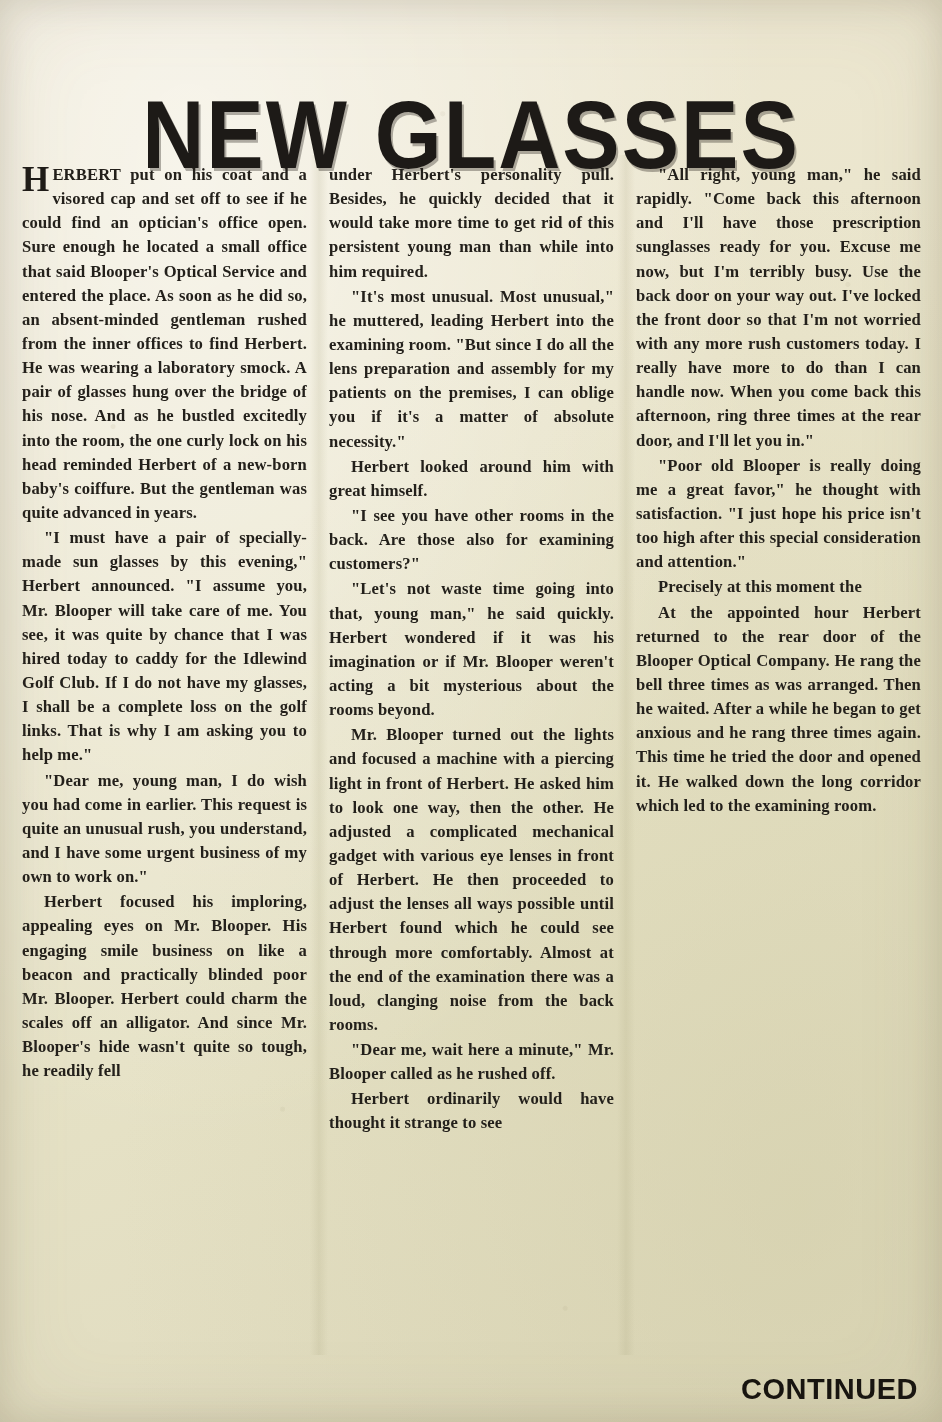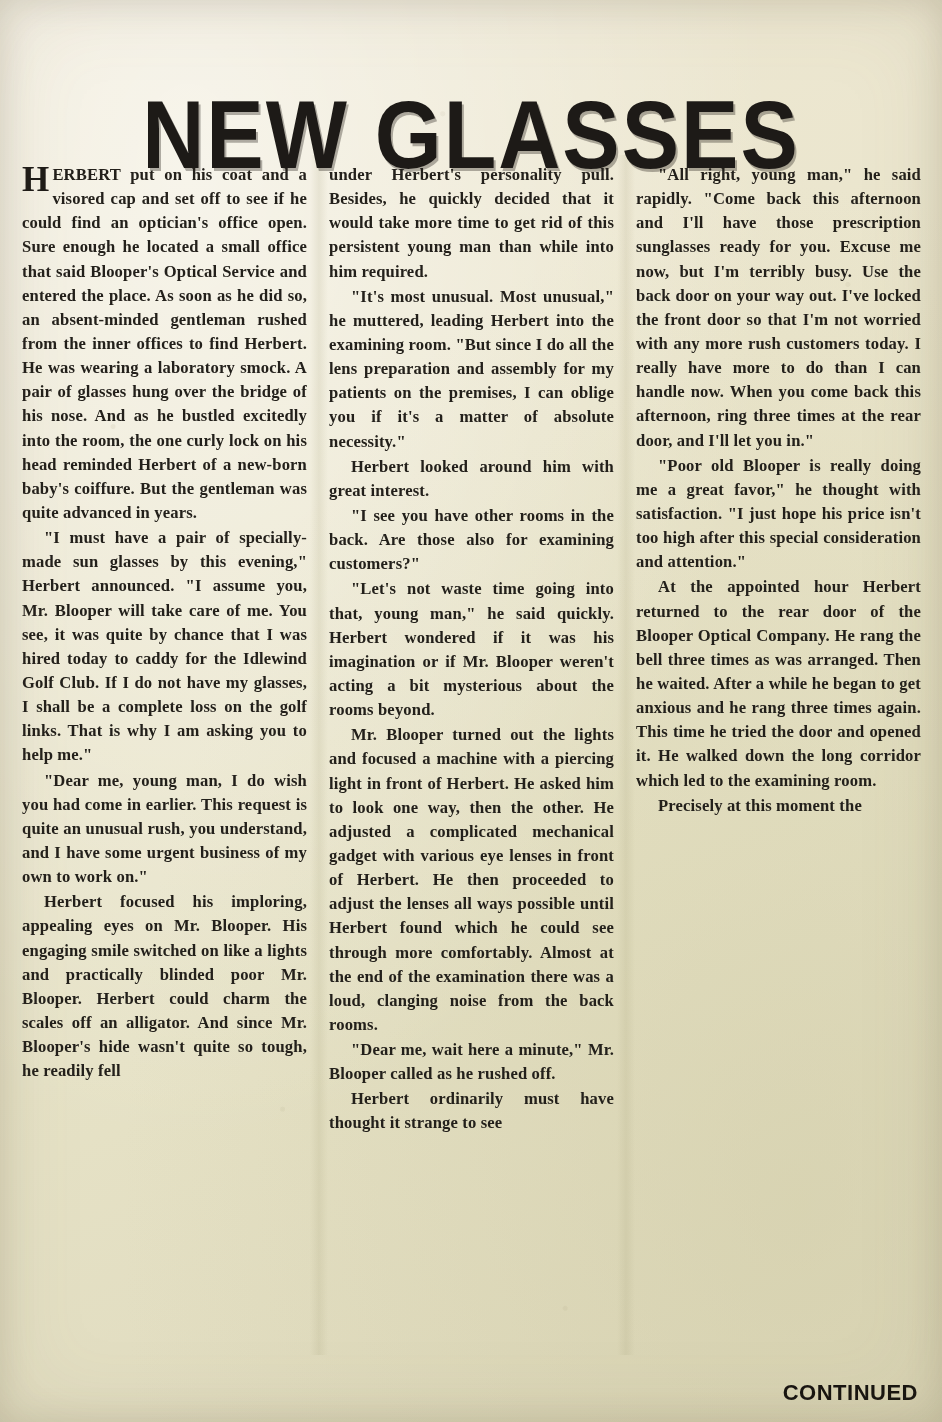--- a/index.html
+++ b/index.html
@@ -108,21 +108,21 @@
     color: #1d1a17;
     font-family: "Liberation Serif", serif;
   }
 
   #continued {
     position: absolute;
     right: 24px;
     bottom: 16px;
     font-family: "Liberation Sans", sans-serif;
     font-weight: bold;
-    font-size: 22px;
+    font-size: 29px;
     letter-spacing: 0.5px;
     color: #16130f;
   }
 
   
   .tone-band {
     position: absolute;
     top: 155px;
     width: 18px;
     height: 1200px;
@@ -142,38 +142,38 @@
   <div class="tone-band" id="band2"></div>
 
   <h1 id="headline">NEW GLASSES</h1>
 
   <div id="columns">
 
     <div class="column">
       <p class="first"><span class="dropcap">H</span><span>ERBERT put on his coat and a visored cap and set off to see if he could find an optician's office open. Sure enough he located a small office that said Blooper's Optical Service and entered the place. As soon as he did so, an absent-minded gentleman rushed from the inner offices to find Herbert. He was wearing a laboratory smock. A pair of glasses hung over the bridge of his nose. And as he bustled excitedly into the room, the one curly lock on his head reminded Herbert of a new-born baby's coiffure. But the gentleman was quite advanced in years.</span></p>
       <p>"I must have a pair of specially-made sun glasses by this evening," Herbert announced. "I assume you, Mr. Blooper will take care of me. You see, it was quite by chance that I was hired today to caddy for the Idlewind Golf Club. If I do not have my glasses, I shall be a complete loss on the golf links. That is why I am asking you to help me."</p>
       <p>"Dear me, young man, I do wish you had come in earlier. This request is quite an unusual rush, you understand, and I have some urgent business of my own to work on."</p>
-      <p>Herbert focused his imploring, appealing eyes on Mr. Blooper. His engaging smile switched on like a lights and practically blinded poor Mr. Blooper. Herbert could charm the scales off an alligator. And since Mr. Blooper's hide wasn't quite so tough, he readily fell</p>
+      <p>Herbert focused his imploring, appealing eyes on Mr. Blooper. His engaging smile business on like a beacon and practically blinded poor Mr. Blooper. Herbert could charm the scales off an alligator. And since Mr. Blooper's hide wasn't quite so tough, he readily fell</p>
     </div>
 
     <div class="column">
       <p class="first">under Herbert's personality pull. Besides, he quickly decided that it would take more time to get rid of this persistent young man than while into him required.</p>
       <p>"It's most unusual. Most unusual," he muttered, leading Herbert into the examining room. "But since I do all the lens preparation and assembly for my patients on the premises, I can oblige you if it's a matter of absolute necessity."</p>
-      <p>Herbert looked around him with great interest.</p>
+      <p>Herbert looked around him with great himself.</p>
       <p>"I see you have other rooms in the back. Are those also for examining customers?"</p>
       <p>"Let's not waste time going into that, young man," he said quickly. Herbert wondered if it was his imagination or if Mr. Blooper weren't acting a bit mysterious about the rooms beyond.</p>
       <p>Mr. Blooper turned out the lights and focused a machine with a piercing light in front of Herbert. He asked him to look one way, then the other. He adjusted a complicated mechanical gadget with various eye lenses in front of Herbert. He then proceeded to adjust the lenses all ways possible until Herbert found which he could see through more comfortably. Almost at the end of the examination there was a loud, clanging noise from the back rooms.</p>
       <p>"Dear me, wait here a minute," Mr. Blooper called as he rushed off.</p>
-      <p>Herbert ordinarily must have thought it strange to see</p>
+      <p>Herbert ordinarily would have thought it strange to see</p>
     </div>
 
     <div class="column">
       <p>"All right, young man," he said rapidly. "Come back this afternoon and I'll have those prescription sunglasses ready for you. Excuse me now, but I'm terribly busy. Use the back door on your way out. I've locked the front door so that I'm not worried with any more rush customers today. I really have more to do than I can handle now. When you come back this afternoon, ring three times at the rear door, and I'll let you in."</p>
       <p>"Poor old Blooper is really doing me a great favor," he thought with satisfaction. "I just hope his price isn't too high after this special consideration and attention."</p>
+      <p>Precisely at this moment the</p>
       <p>At the appointed hour Herbert returned to the rear door of the Blooper Optical Company. He rang the bell three times as was arranged. Then he waited. After a while he began to get anxious and he rang three times again. This time he tried the door and opened it. He walked down the long corridor which led to the examining room.</p>
-      <p>Precisely at this moment the</p>
     </div>
 
   </div>
 
   <div id="continued">CONTINUED</div>
 
 </div>
 
 </body></html>

